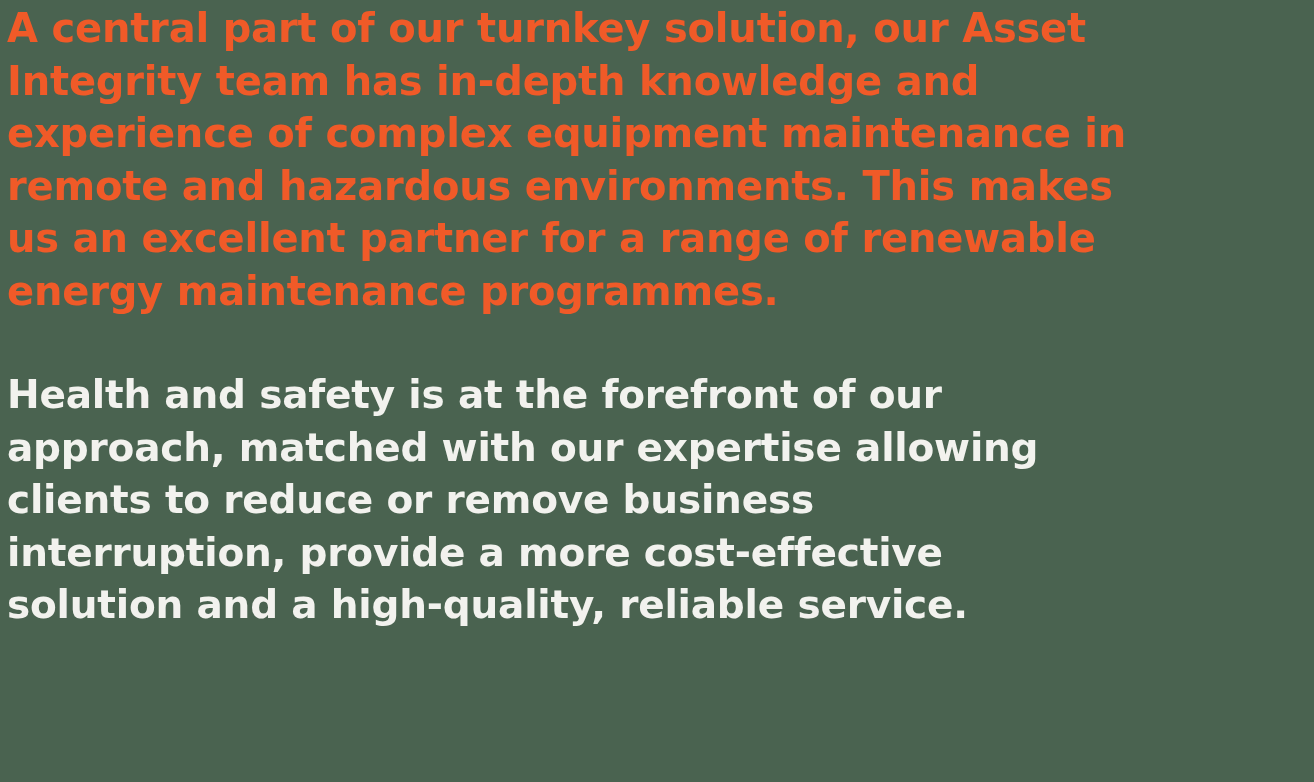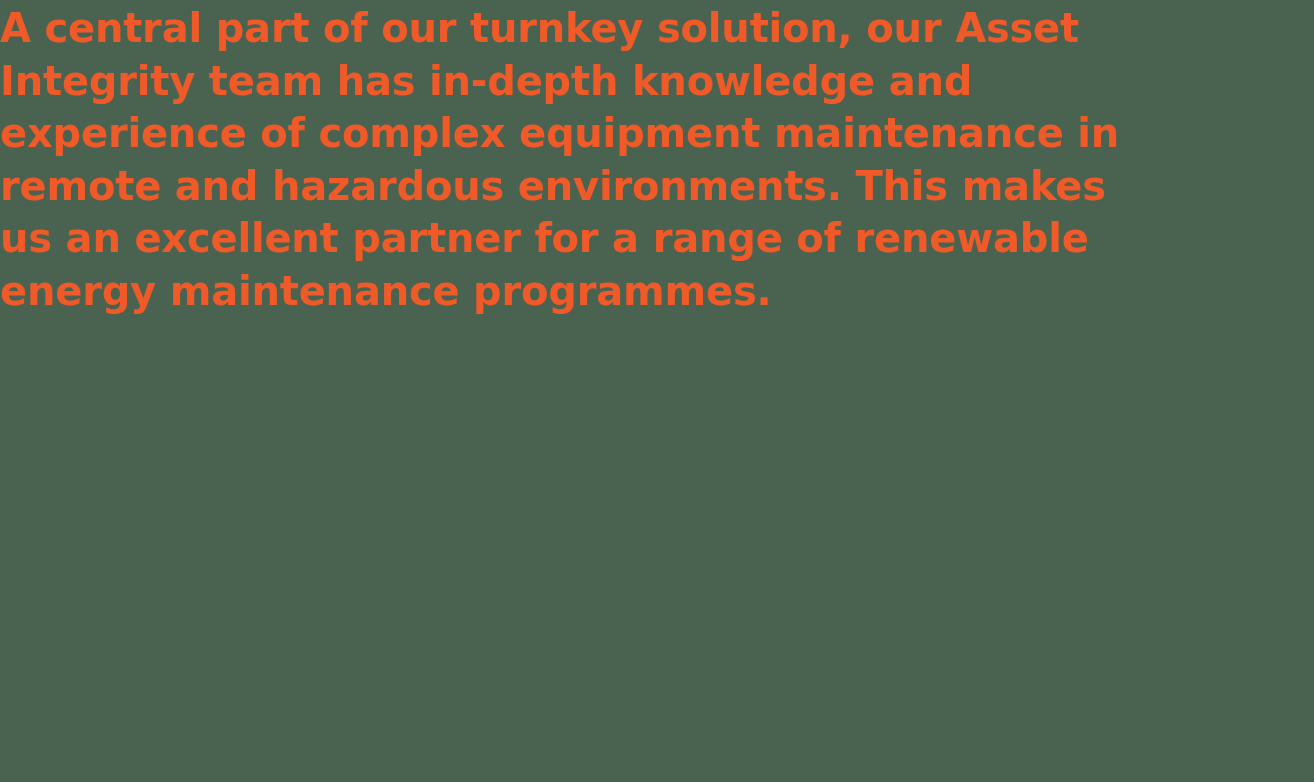--- a/index.html
+++ b/index.html
@@ -11,21 +11,21 @@
     height: 782px;
     background: #4a6350;
     font-family: "DejaVu Sans", "Liberation Sans", sans-serif;
     overflow: hidden;
   }
   .page {
     position: relative;
     width: 1314px;
     height: 782px;
     box-sizing: border-box;
-    padding: 0px 0 0 0;
+    padding: 0px 0 0 7px;
   }
   .block {
     margin: 0;
     padding: 0;
   }
   .para {
     margin: 0;
     padding: 0;
     font-weight: 700;
     letter-spacing: -0.2px;
@@ -53,14 +53,17 @@
 <body style="background: rgb(74, 99, 80);">
 
 <div class="page">
 
   <div class="block shift-top">
     <p class="para para-accent" style="color: rgb(240, 90, 40);">A central part of our turnkey solution, our Asset Integrity team has in-depth knowledge and experience of complex equipment maintenance in remote and hazardous environments. This makes us an excellent partner for a range of renewable energy maintenance programmes.</p>
   </div>
 
   <div class="spacer"></div>
 
+  <div class="block">
+    <p class="para para-body" style="color: rgb(242, 242, 238);">Health and safety is at the forefront of our approach, matched with our expertise allowing clients to reduce or remove business interruption, provide a more cost-effective solution and a high-quality, reliable service.</p>
+  </div>
 
 </div>
 
 </body></html>

